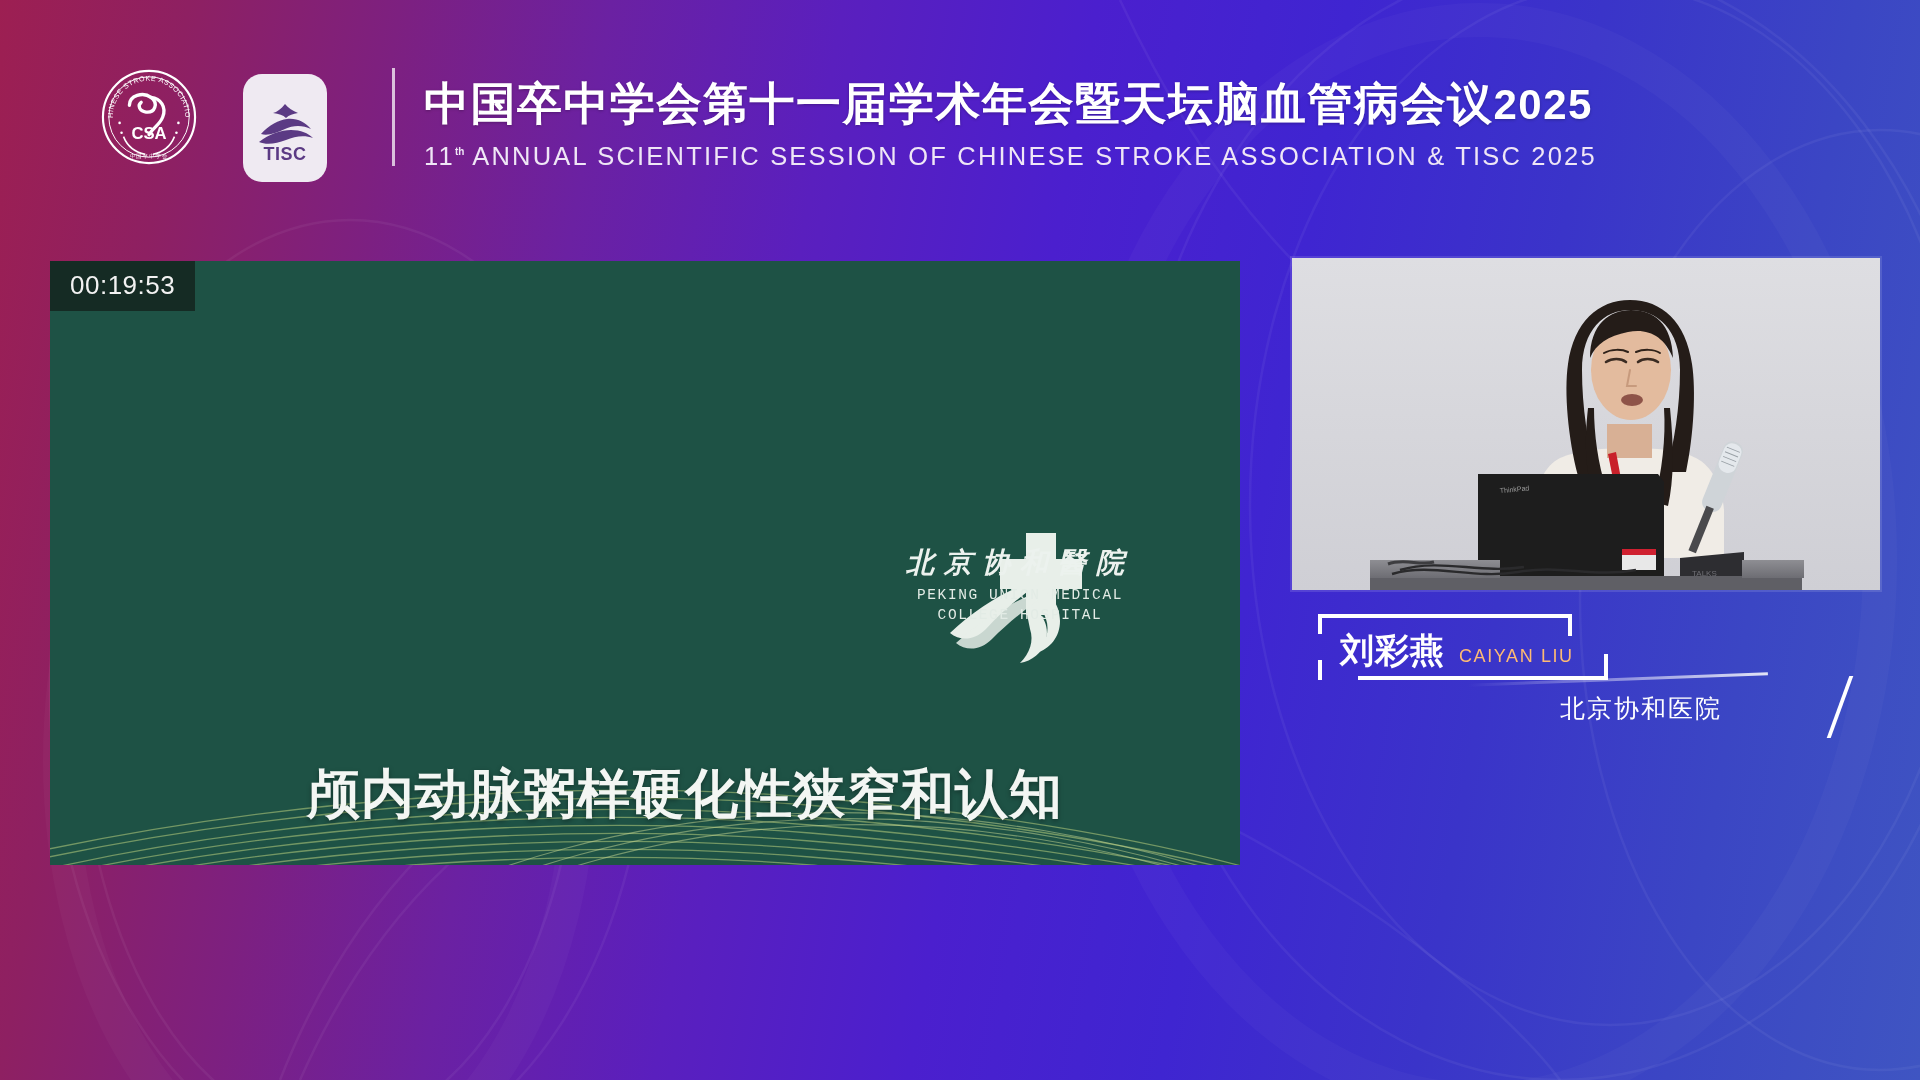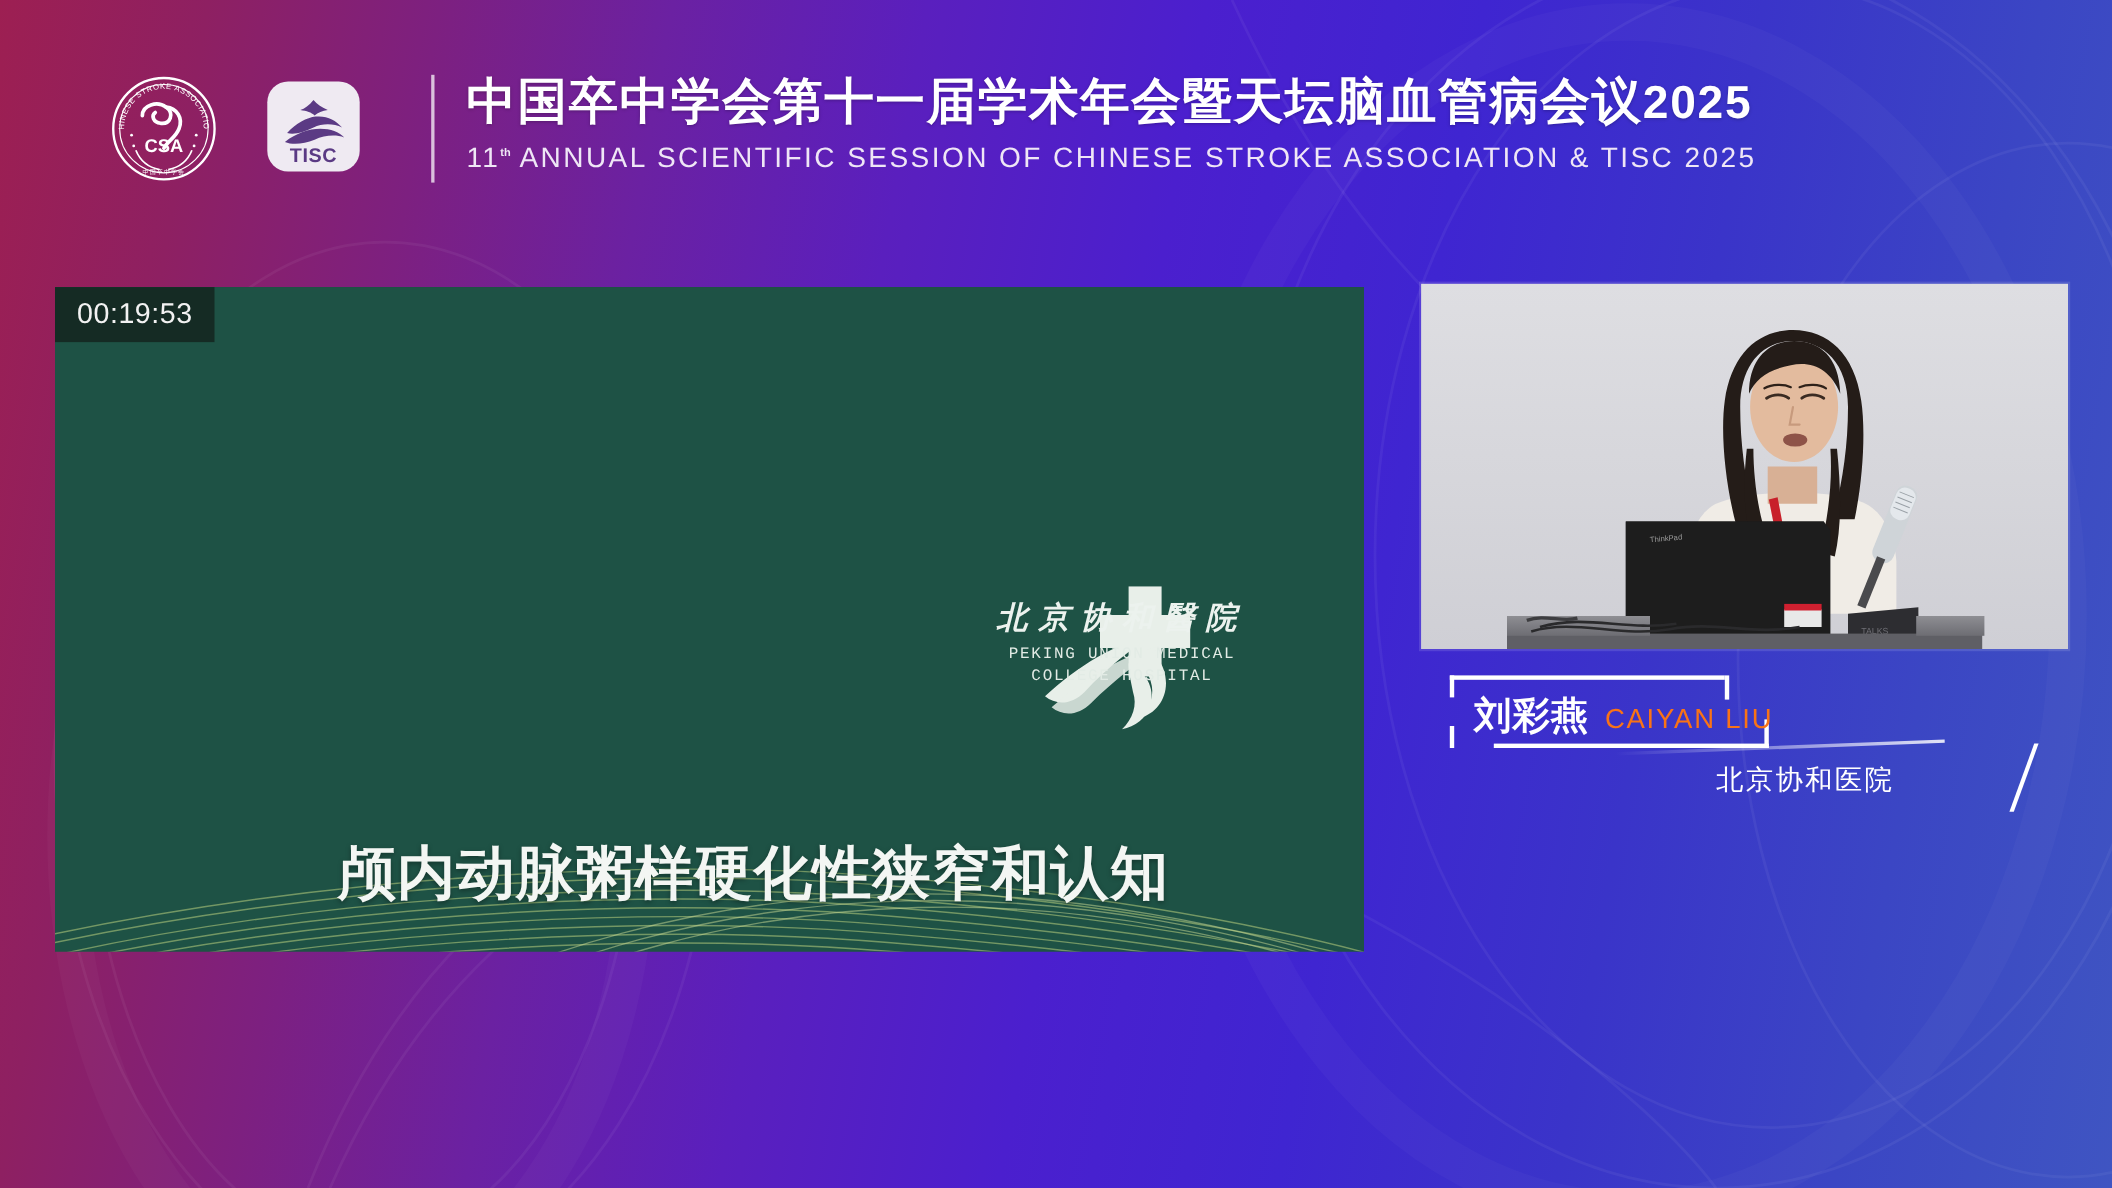--- a/index.html
+++ b/index.html
@@ -29,29 +29,29 @@
   #bg-arcs { position:absolute; inset:0; opacity:.5; }
 
   
   #header {
     position:absolute; left:0; top:0; width:1920px; height:200px;
   }
   .csa-logo {
     position:absolute; left:100px; top:68px; width:98px; height:98px;
   }
   .tisc-logo {
-    position:absolute; left:243px; top:74px; width:84px; height:82px;
+    position:absolute; left:243px; top:74px; width:84px; height:108px;
     background:#efeaf2; border-radius:19px;
     display:flex; align-items:center; justify-content:center;
   }
   .hdr-divider {
     position:absolute; left:392px; top:68px; width:3px; height:98px;
     background:rgba(255,255,255,.72);
   }
-  .hdr-text { position:absolute; left:424px; top:64px; }
+  .hdr-text { position:absolute; left:424px; top:76px; }
   #hdr-cn {
     font-size:45px; font-weight:bold; color:#ffffff;
     letter-spacing:1.5px; line-height:56px; white-space:nowrap;
     text-shadow:0 1px 3px rgba(0,0,0,.25);
   }
   #hdr-cn .yr { font-size:42px; }
   #hdr-en {
     font-size:25.5px; color:#efe6f6; letter-spacing:2.2px;
     line-height:34px; white-space:nowrap; margin-top:2px;
     font-weight:400;
@@ -111,21 +111,21 @@
   #nameplate .bl-v2{ left:0; top:46px; width:4px; height:20px; background:#fff; }
   #nameplate .bl-t { left:0; top:0; width:250px; height:4px; background:#fff; }
   #nameplate .bl-b { left:40px; top:62px; width:250px; height:4px; background:#fff; }
   #nameplate .br-v { left:250px; top:0; width:4px; height:22px; background:#fff; }
   #nameplate .br-v2{ left:286px; top:40px; width:4px; height:26px; background:#fff; }
   #name-row {
     position:absolute; left:22px; top:14px; display:flex; align-items:baseline; gap:14px;
     white-space:nowrap;
   }
   #name-cn { font-size:34px; font-weight:bold; color:#ffffff; letter-spacing:1px; }
-  #name-en { font-size:25px; color:#f97316; letter-spacing:1.6px; }
+  #name-en { font-size:18px; color:#fdba74; letter-spacing:1.6px; }
 
   #affil-wrap { position:absolute; left:1560px; top:692px; z-index:5; }
   #affil-line {
     position:absolute; left:-92px; top:-14px; width:300px; height:3px;
     background:linear-gradient(90deg,rgba(255,255,255,0),rgba(255,255,255,.85));
     transform:rotate(-2.2deg);
   }
   #affil-text {
     font-size:25px; color:#ffffff; letter-spacing:2px; white-space:nowrap;
     font-weight:500;

